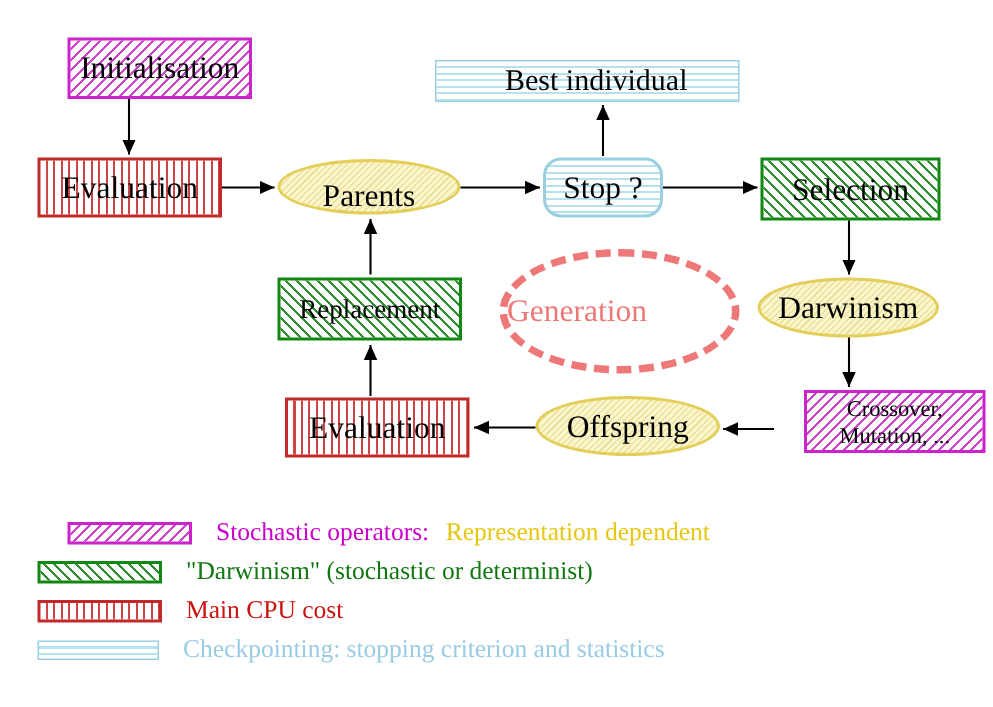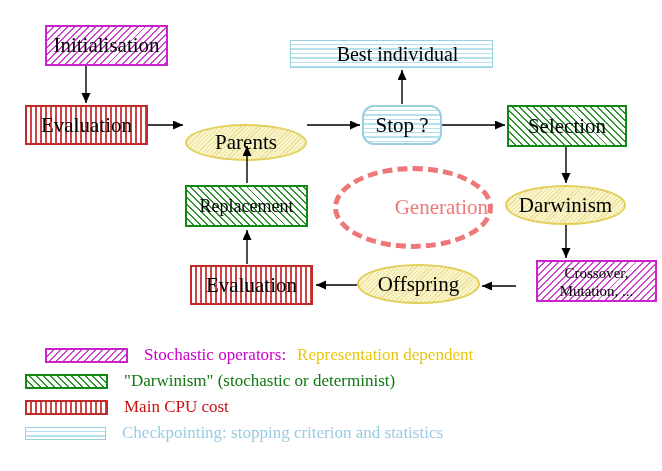--- a/index.html
+++ b/index.html
@@ -47,21 +47,21 @@
     border: 2px solid #e2ce58;
     border-radius: 50%;
   }
   .rounded { border-radius: 12px; }
   .generation-ellipse {
     position: absolute;
     border: 5px dashed #ee7878;
     border-radius: 50%;
     display: flex;
     align-items: center;
-    justify-content: flex-end;
+    justify-content: flex-start;
     color: #ee7878;
     font-size: 21px;
     box-sizing: border-box;
     background: transparent;
   }
   .two-line { flex-direction: column; font-size: 15px; line-height: 1.2; justify-content: flex-end; }
   .arrows-layer {
     position: absolute;
     left: 0; top: 0;
     width: 662px; height: 471px;
@@ -103,21 +103,21 @@
   </div>
 
   <div class="node stripes-red" style="left:25px; top:105px; width:123px; height:40px;">
     <span>Evaluation</span>
   </div>
 
   <div class="node stripes-cyan" style="left:290px; top:40px; width:203px; height:28px; font-size:20px; border-width:1px;padding-left:12px;">
     <span>Best individual</span>
   </div>
 
-  <div class="node ellipse-yellow" style="left:185px; top:124px; width:122px; height:37px;">
+  <div class="node ellipse-yellow" style="left:185px; top:106px; width:122px; height:37px;align-items:flex-end;">
     <span>Parents</span>
   </div>
 
   <div class="node hatch-green" style="left:507px; top:105px; width:120px; height:42px;">
     <span>Selection</span>
   </div>
 
   <div class="node stripes-cyan rounded" style="left:362px; top:105px; width:80px; height:40px;">
     <span>Stop ?</span>
   </div>

